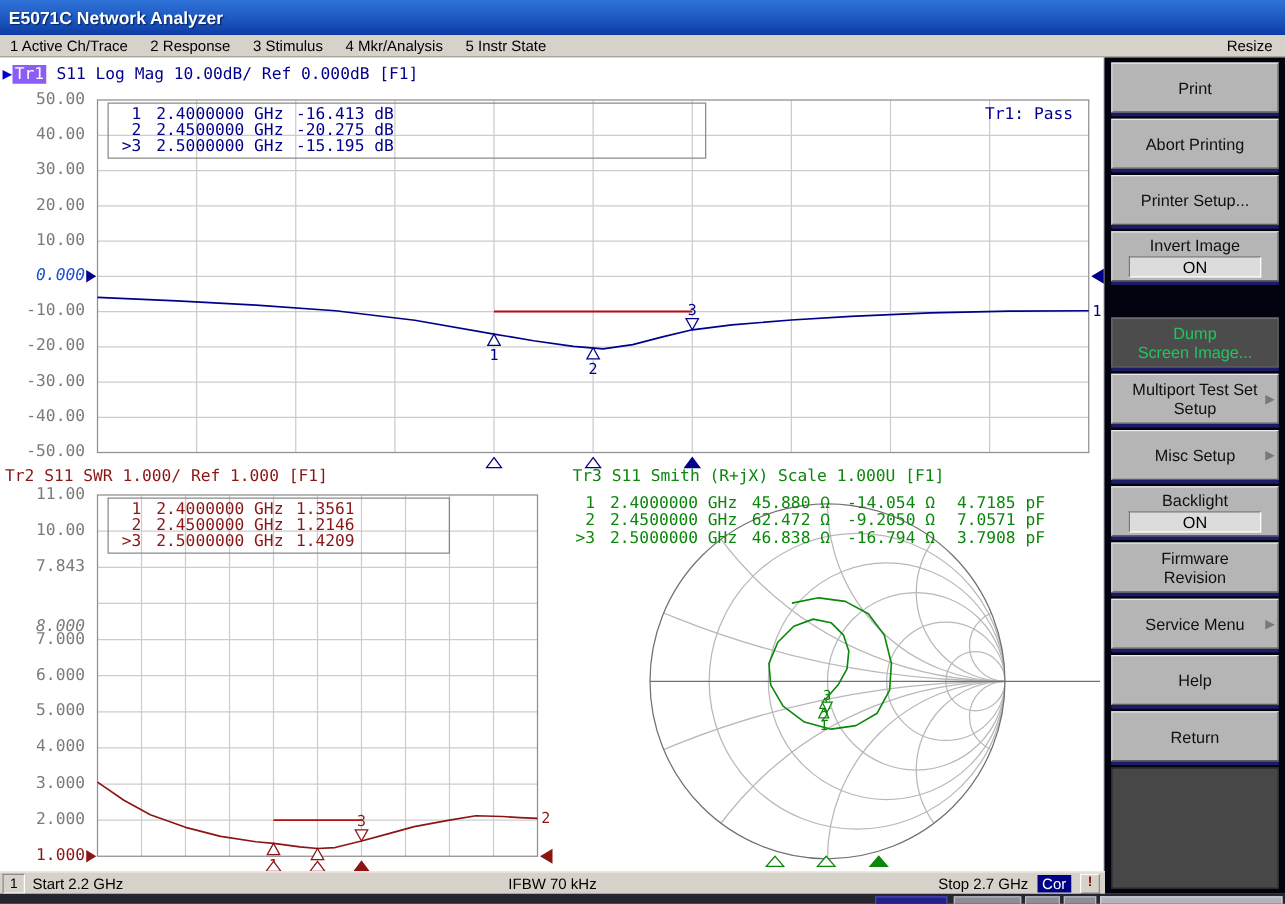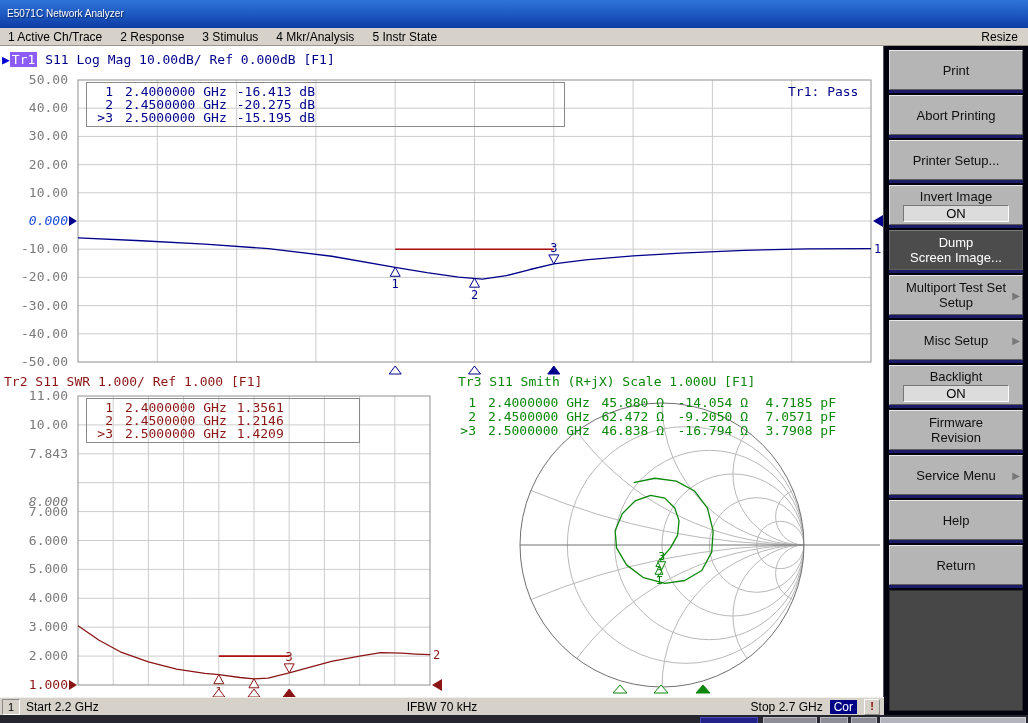--- a/index.html
+++ b/index.html
@@ -2,21 +2,21 @@
 <html><head>
 <meta charset="utf-8">
 <style>
   html,body{margin:0;padding:0;width:1028px;height:723px;overflow:hidden;
     font-family:"Liberation Sans",sans-serif;background:#26262e;}
   #stage{position:absolute;left:0;top:0;width:1028px;height:723px;background:#d6d2ca;}
 
   
   #titlebar{position:absolute;left:0;top:0;width:1028px;height:28px;
     background:linear-gradient(180deg,#2f73d8 0%,#1c57c0 55%,#0d3ba2 100%);
-    color:#fff;font-weight:normal;font-size:10px;line-height:28px;padding-left:7px;box-sizing:border-box;
+    color:#fff;font-weight:bold;font-size:14px;line-height:28px;padding-left:7px;box-sizing:border-box;
     text-shadow:1px 1px 1px #05225e;}
   
   #menubar{position:absolute;left:0;top:28px;width:1028px;height:18px;background:#d6d2ca;
     border-bottom:1px solid #9a968e;font-size:12px;color:#000;display:flex;align-items:center;box-sizing:border-box;}
   #menubar .mitems{display:flex;gap:18px;padding-left:8px;flex:1;}
   .mitem{cursor:default;}
   #resize-item{padding-right:10px;}
 
   
   #main{position:absolute;left:0;top:46px;width:884px;height:651px;background:#ffffff;border-right:1px solid #55555f;box-sizing:border-box;}
@@ -41,21 +41,21 @@
   #pass-badge{position:absolute;left:788px;top:84px;font:13px "DejaVu Sans Mono",monospace;color:#00008b;z-index:5;}
 
   
   #sidebar{position:absolute;left:884px;top:46px;width:144px;height:669px;background:#03030f;
     box-sizing:border-box;padding:4px 5px 2px 5px;display:flex;flex-direction:column;}
   .sbtn{position:relative;flex:none;height:40px;margin-bottom:5px;background:#b5b5b5;
     border:1px solid #5e5e5e;border-top-color:#e9e9e9;border-left-color:#d8d8d8;
     box-shadow:0 3px 0 #1c1c66;display:flex;flex-direction:column;align-items:center;justify-content:center;
     font-size:13px;color:#101010;cursor:default;box-sizing:border-box;}
   .sbtn.hdrbtn{height:30px;background:#26267c;color:#fff;border-color:#44449a;border-bottom-color:#101040;}
-  .sbtn.selected{background:#4c4c4c;color:#ffffff;border-top-color:#7a7a7a;border-left-color:#6a6a6a;}
+  .sbtn.selected{background:#4c4c4c;color:#22c55e;border-top-color:#7a7a7a;border-left-color:#6a6a6a;margin-top:24px;}
   .sbtn .inset{background:#dcdcdc;border:1px solid;border-color:#777 #fdfdfd #fdfdfd #777;
     width:104px;text-align:center;font-size:13px;margin-top:1px;color:#000;}
   .sbtn .arr{position:absolute;right:2px;top:50%;transform:translateY(-50%);color:#787878;font-size:10px;}
   #side-fill{flex:1;background:#474747;border:1px solid #2a2a2a;margin-bottom:2px;}
 
   
   #statusbar{position:absolute;left:0;top:697px;width:884px;height:18px;background:#d6d2ca;
     border-top:1px solid #f2efe9;font-size:12px;color:#000;display:flex;align-items:center;box-sizing:border-box;}
   #ch-box{width:16px;height:14px;margin-left:2px;background:#d6d2ca;border:1px solid;
     border-color:#8a8a8a #fdfdfd #fdfdfd #8a8a8a;text-align:center;line-height:14px;font-size:11px;}

